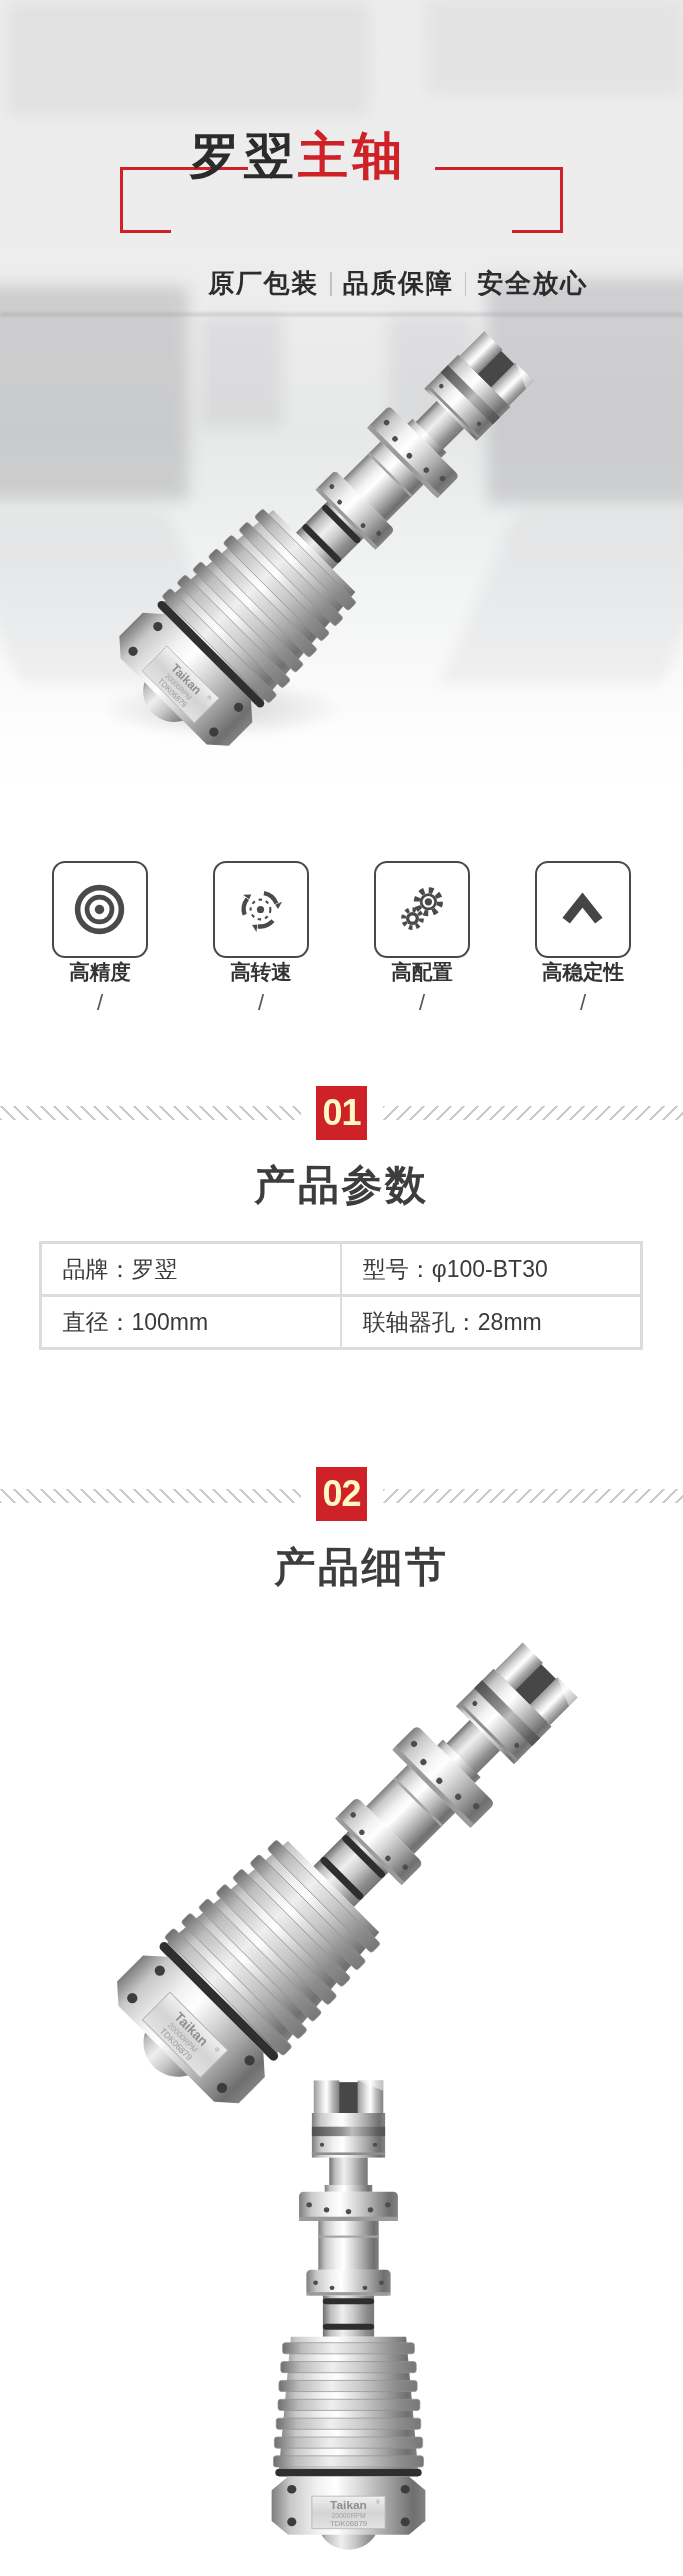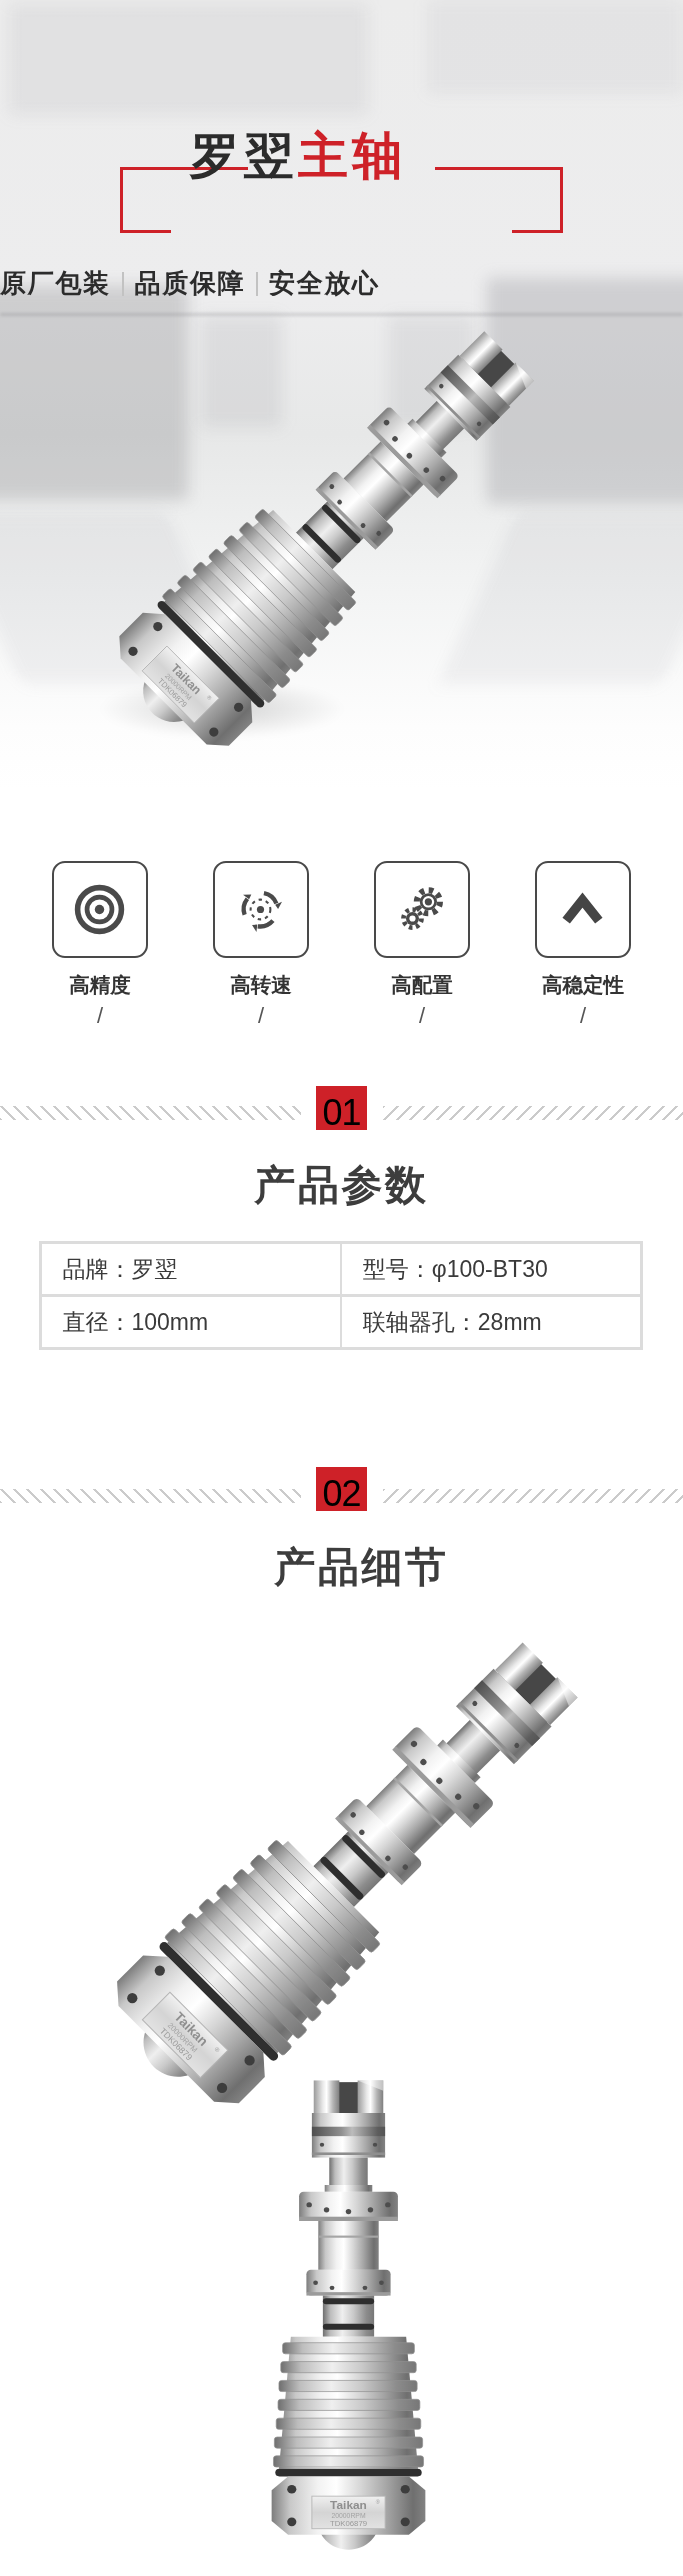--- a/index.html
+++ b/index.html
@@ -27,43 +27,43 @@
 
   .bracket{position:absolute;top:167px;width:125px;height:66px;}
   .bracket::before{content:"";position:absolute;top:0;left:0;right:0;height:3.4px;background:var(--accent);}
   .bracket-left{left:120px;border-left:3.4px solid var(--accent);}
   .bracket-left::after{content:"";position:absolute;bottom:0;left:0;width:48px;height:3.4px;background:var(--accent);}
   .bracket-right{right:120px;border-right:3.4px solid var(--accent);}
   .bracket-right::after{content:"";position:absolute;bottom:0;right:0;width:48px;height:3.4px;background:var(--accent);}
 
   .hero-sub{position:absolute;left:0;top:213px;width:683px;text-align:center;color:#4a4a4a;
             font-size:25px;line-height:29px;letter-spacing:0.9px;}
-  .hero-badges{position:absolute;left:0;top:266px;width:588px;display:flex;justify-content:flex-start;
+  .hero-badges{position:absolute;left:0;top:266px;width:588px;display:flex;justify-content:flex-end;
                align-items:center;gap:11px;}
   .hero-badges .bdg{font-size:26px;font-weight:700;color:#2c2c2c;letter-spacing:1.7px;}
   .hero-badges .sep{width:1.7px;height:24px;background:#c2c2c2;}
 
   .hero-shadow{position:absolute;left:98px;top:679px;width:248px;height:60px;
                background:radial-gradient(ellipse at center,rgba(0,0,0,.16) 0%,rgba(0,0,0,0) 70%);
                filter:blur(3.4px);}
 
   
   .features{position:absolute;left:0;top:861px;width:683px;display:flex;justify-content:center;gap:64px;}
   .feature{width:97px;text-align:center;}
   .feature .card{width:92px;height:93px;border:2.1px solid #494949;border-radius:13px;
                  display:flex;align-items:center;justify-content:center;background:#fff;}
-  .feature .flabel{margin-top:13px;font-size:20.5px;font-weight:700;color:#333;white-space:nowrap;}
+  .feature .flabel{margin-top:0;font-size:20.5px;font-weight:700;color:#333;white-space:nowrap;}
   .feature .fsub{margin-top:4.3px;font-size:22px;color:#555;}
 
   
   .hatch{position:absolute;width:301px;height:13.7px;}
   .hatch-l{left:0;background:repeating-linear-gradient(45deg,#cbcbcb 0 2.1px,transparent 2.1px 9.4px);}
   .hatch-r{left:383px;background:repeating-linear-gradient(135deg,#cbcbcb 0 2.1px,transparent 2.1px 9.4px);}
-  .num-badge{position:absolute;left:316px;width:51px;height:44px;background:var(--accent);
-             color:#000000;font-size:36px;font-weight:400;letter-spacing:-0.9px;text-align:center;line-height:54px;}
+  .num-badge{position:absolute;left:316px;width:51px;height:54px;background:var(--accent);
+             color:#fef9c3;font-size:36px;font-weight:700;letter-spacing:-0.9px;text-align:center;line-height:54px;}
   .sec-title{position:absolute;left:0;width:683px;text-align:center;font-size:41px;font-weight:600;
              color:#3d3d3d;letter-spacing:2.6px;}
 
   
   .params{position:absolute;left:39px;top:1241px;width:598px;border:3.4px solid #dcdcdc;background:#dcdcdc;
           display:grid;grid-template-columns:1fr 1fr;gap:2.6px;}
   .params .cell{background:#ffffff;height:50px;line-height:50px;padding-left:20.5px;
                 font-size:23px;color:#3a3a3a;white-space:nowrap;overflow:hidden;}
 
   .photo-svg{position:absolute;overflow:visible;}

